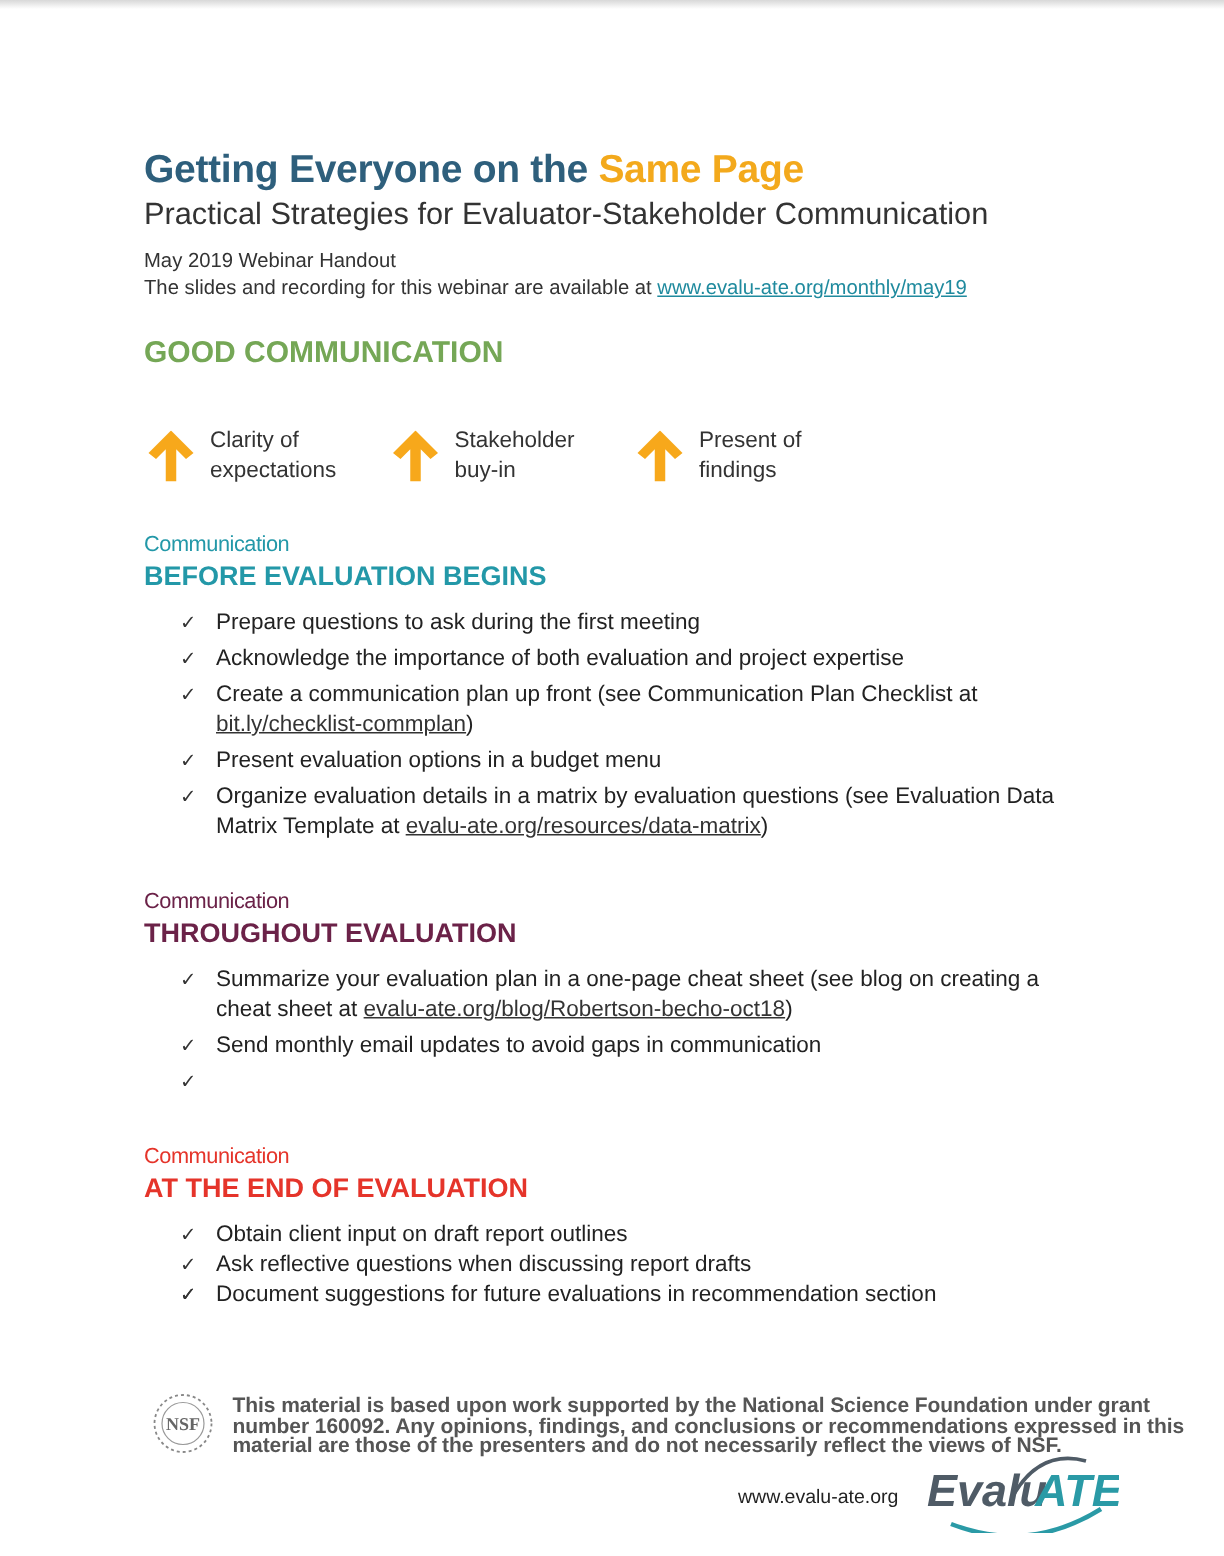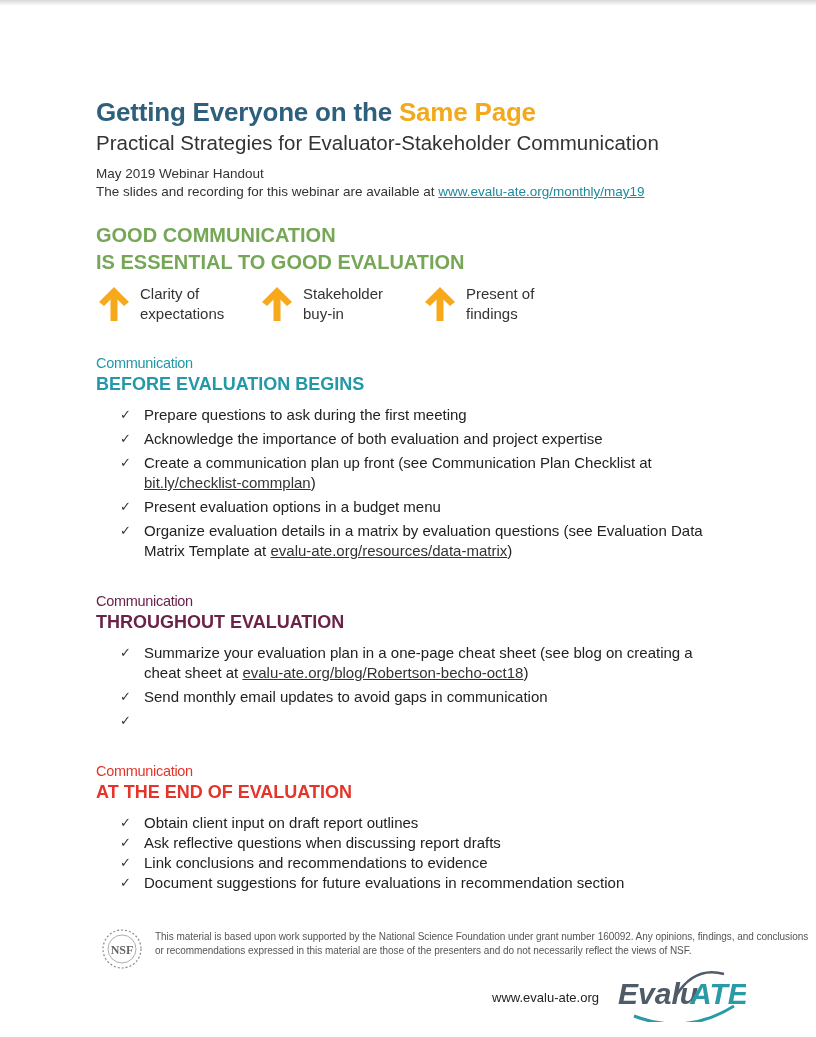--- a/index.html
+++ b/index.html
@@ -28,21 +28,21 @@
   .section-label { position: absolute; left: 0; font-size: 14.5px; letter-spacing: -0.3px; white-space: nowrap; }
   .section-head { position: absolute; left: 0; font-size: 18px; font-weight: bold; white-space: nowrap; text-align: right; }
 
   .checklist { position: absolute; left: 24px; width: 600px; list-style: none; }
   .checklist li { position: relative; padding-left: 24px; font-size: 15px; line-height: 20px; color: #222; }
   .checklist li .chk { position: absolute; left: 0; top: 0; font-size: 13px; color: #333; }
   .checklist li .ul { text-decoration: underline; color: #333; text-align: right; }
   .checklist.spaced li { margin-bottom: 4px; }
   .checklist.tight li { margin-bottom: 0px; }
 
-  .footer-note { position: absolute; left: 59px; top: 930px; width: 660px; font-size: 10px; line-height: 13.5px; color: #555; font-weight: normal; letter-spacing: -0.05px; }
+  .footer-note { position: absolute; left: 59px; top: 930px; width: 660px; font-size: 14px; line-height: 13.5px; color: #555; font-weight: bold; letter-spacing: -0.05px; }
   .nsf { position: absolute; left: 0px; top: 925px; }
   .site { position: absolute; left: 396px; top: 990px; font-size: 13px; font-weight: normal; color: #222; }
   .logo { position: absolute; left: 520px; top: 966px; font-style: italic; }
 </style>
 </head>
 <body>
 
 <div class="top-shadow"></div>
 
 <div class="page">
@@ -53,21 +53,20 @@
   </div>
   <div class="subtitle">Practical Strategies for Evaluator-Stakeholder Communication</div>
   <div class="meta1">May 2019 Webinar Handout</div>
   <div class="meta2">
     <span>The slides and recording for this webinar are available at</span>
     <a class="link">www.evalu-ate.org/monthly/may19</a>
   </div>
 
   <div class="good">
     <div>GOOD COMMUNICATION</div>
-    <div>IS ESSENTIAL TO GOOD EVALUATION</div>
   </div>
 
   <div class="benefits">
     <div class="benefit" style="left:0px;">
       <svg width="32" height="34" viewBox="0 0 32 34">
         <path d="M16 0 L31 15 L26 19 L19.5 12.5 L19.5 34 L12.5 34 L12.5 12.5 L6 19 L1 15 Z" fill="#f7a81b"></path>
       </svg>
       <div class="btext">
         <div>Clarity of</div>
         <div>expectations</div>
@@ -109,21 +108,21 @@
     <li><span class="chk">✓</span><span>Summarize your evaluation plan in a one-page cheat sheet (see blog on creating a cheat sheet at</span> <a class="ul">evalu-ate.org/blog/Robertson-becho-oct18</a><span>)</span></li>
     <li><span class="chk">✓</span><span>Send monthly email updates to avoid gaps in communication</span></li>
     <li><span class="chk">✓</span></li>
   </ul>
 
   <div class="section-label" style="top:763px; color:#e5342a;">Communication</div>
   <div class="section-head" style="top:782px; color:#e5342a;">AT THE END OF EVALUATION</div>
   <ul class="checklist tight" style="top:813px;">
     <li><span class="chk">✓</span><span>Obtain client input on draft report outlines</span></li>
     <li><span class="chk">✓</span><span>Ask reflective questions when discussing report drafts</span></li>
-    <li><span class="chk">✓</span><span>Link conclusions and recommendations to evidence</span></li>
+    <li><span class="chk">✓</span></li>
     <li><span class="chk">✓</span><span>Document suggestions for future evaluations in recommendation section</span></li>
   </ul>
 
   <div class="nsf">
     <svg width="52" height="48" viewBox="0 0 52 48">
       <circle cx="26" cy="24" r="19" fill="none" stroke="#888" stroke-width="1.2" stroke-dasharray="2 2"></circle>
       <circle cx="26" cy="24" r="14" fill="#fff" stroke="#999" stroke-width="0.8"></circle>
       <text x="26" y="28.5" text-anchor="middle" font-family="Liberation Serif, serif" font-size="12" font-weight="bold" fill="#666">NSF</text>
     </svg>
   </div>

